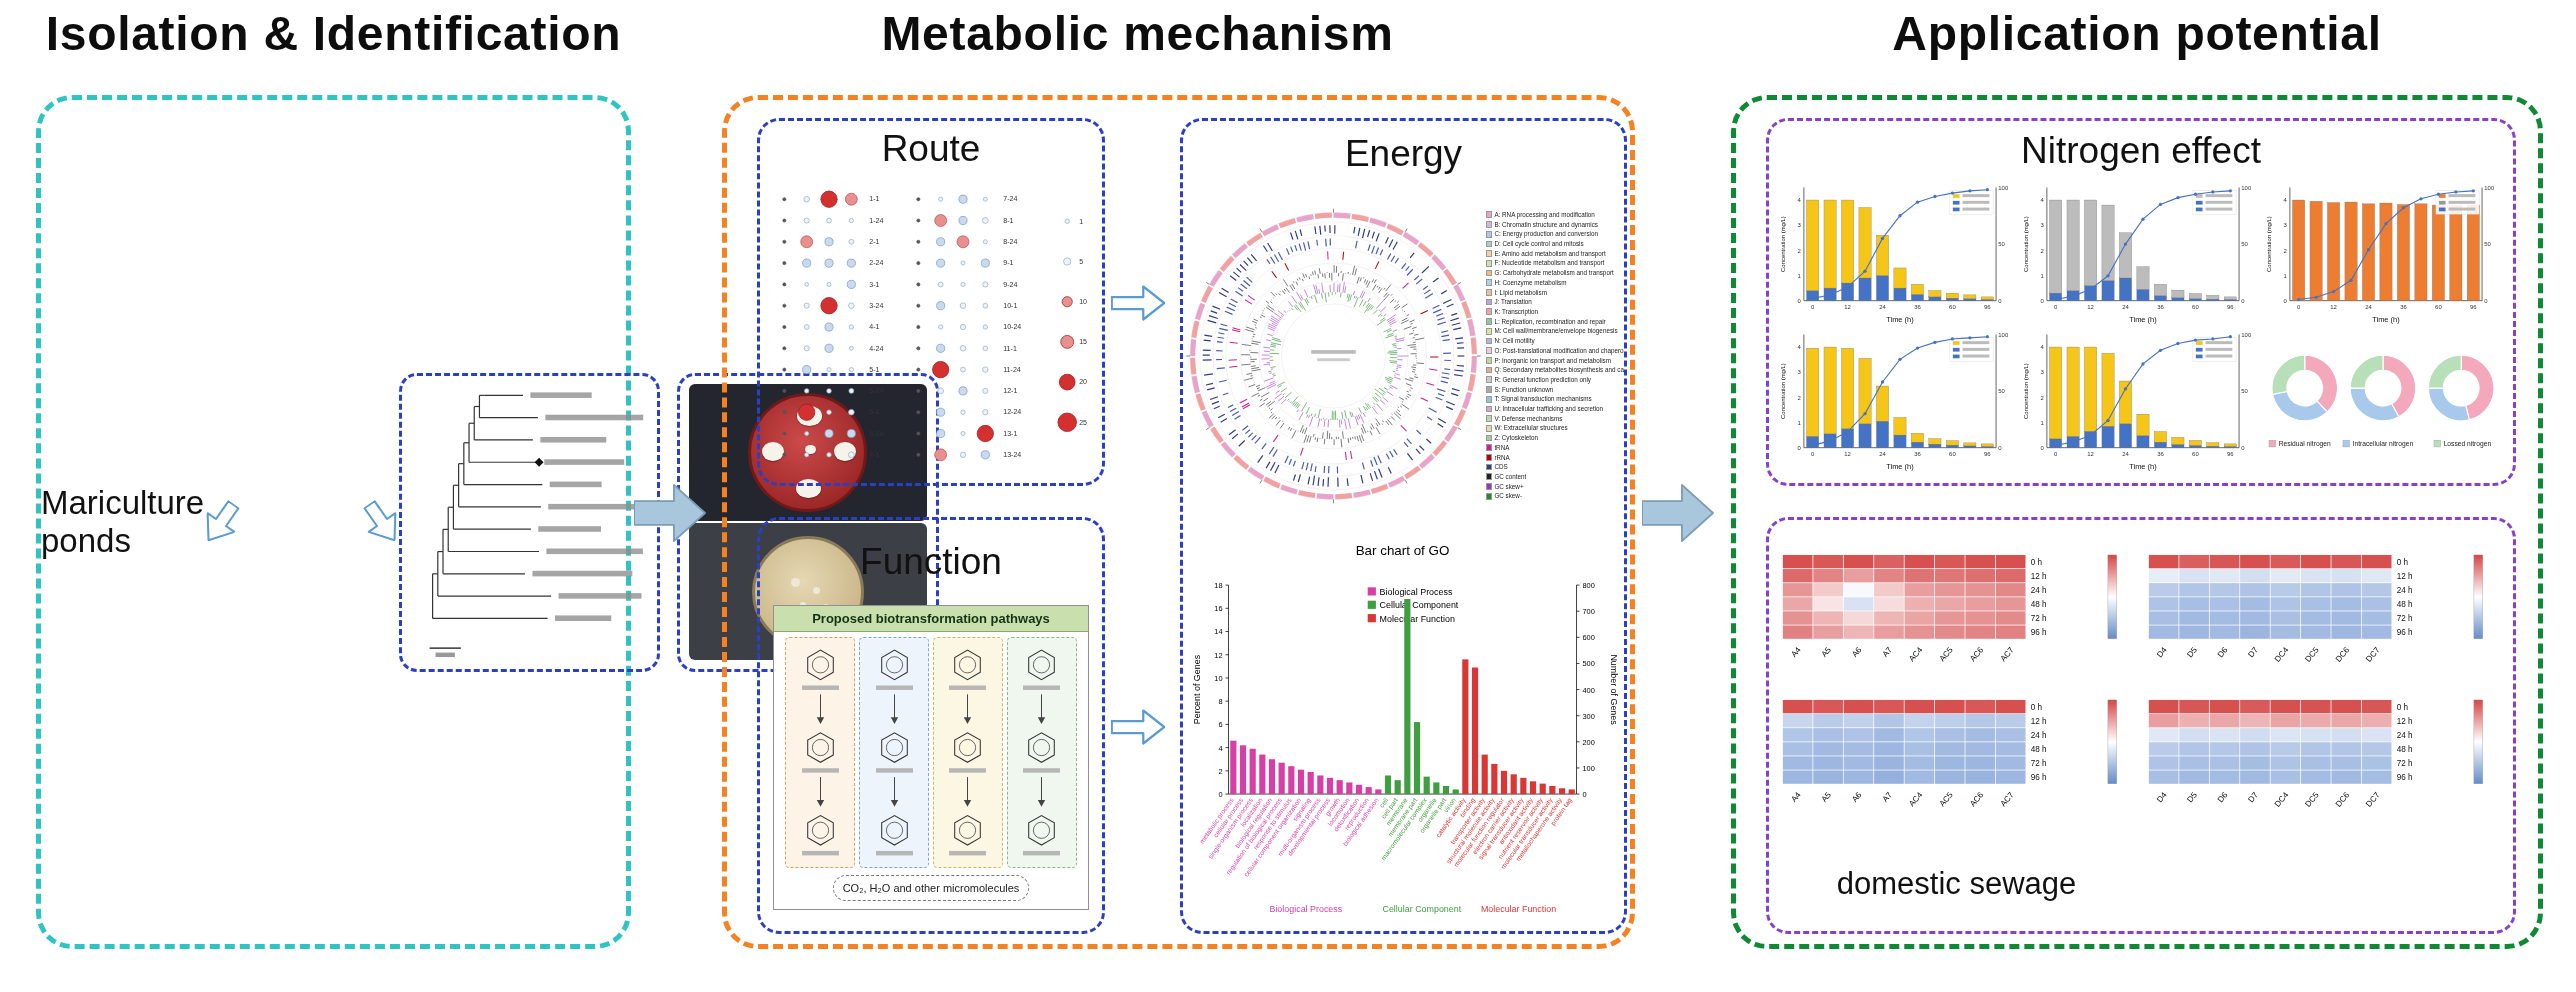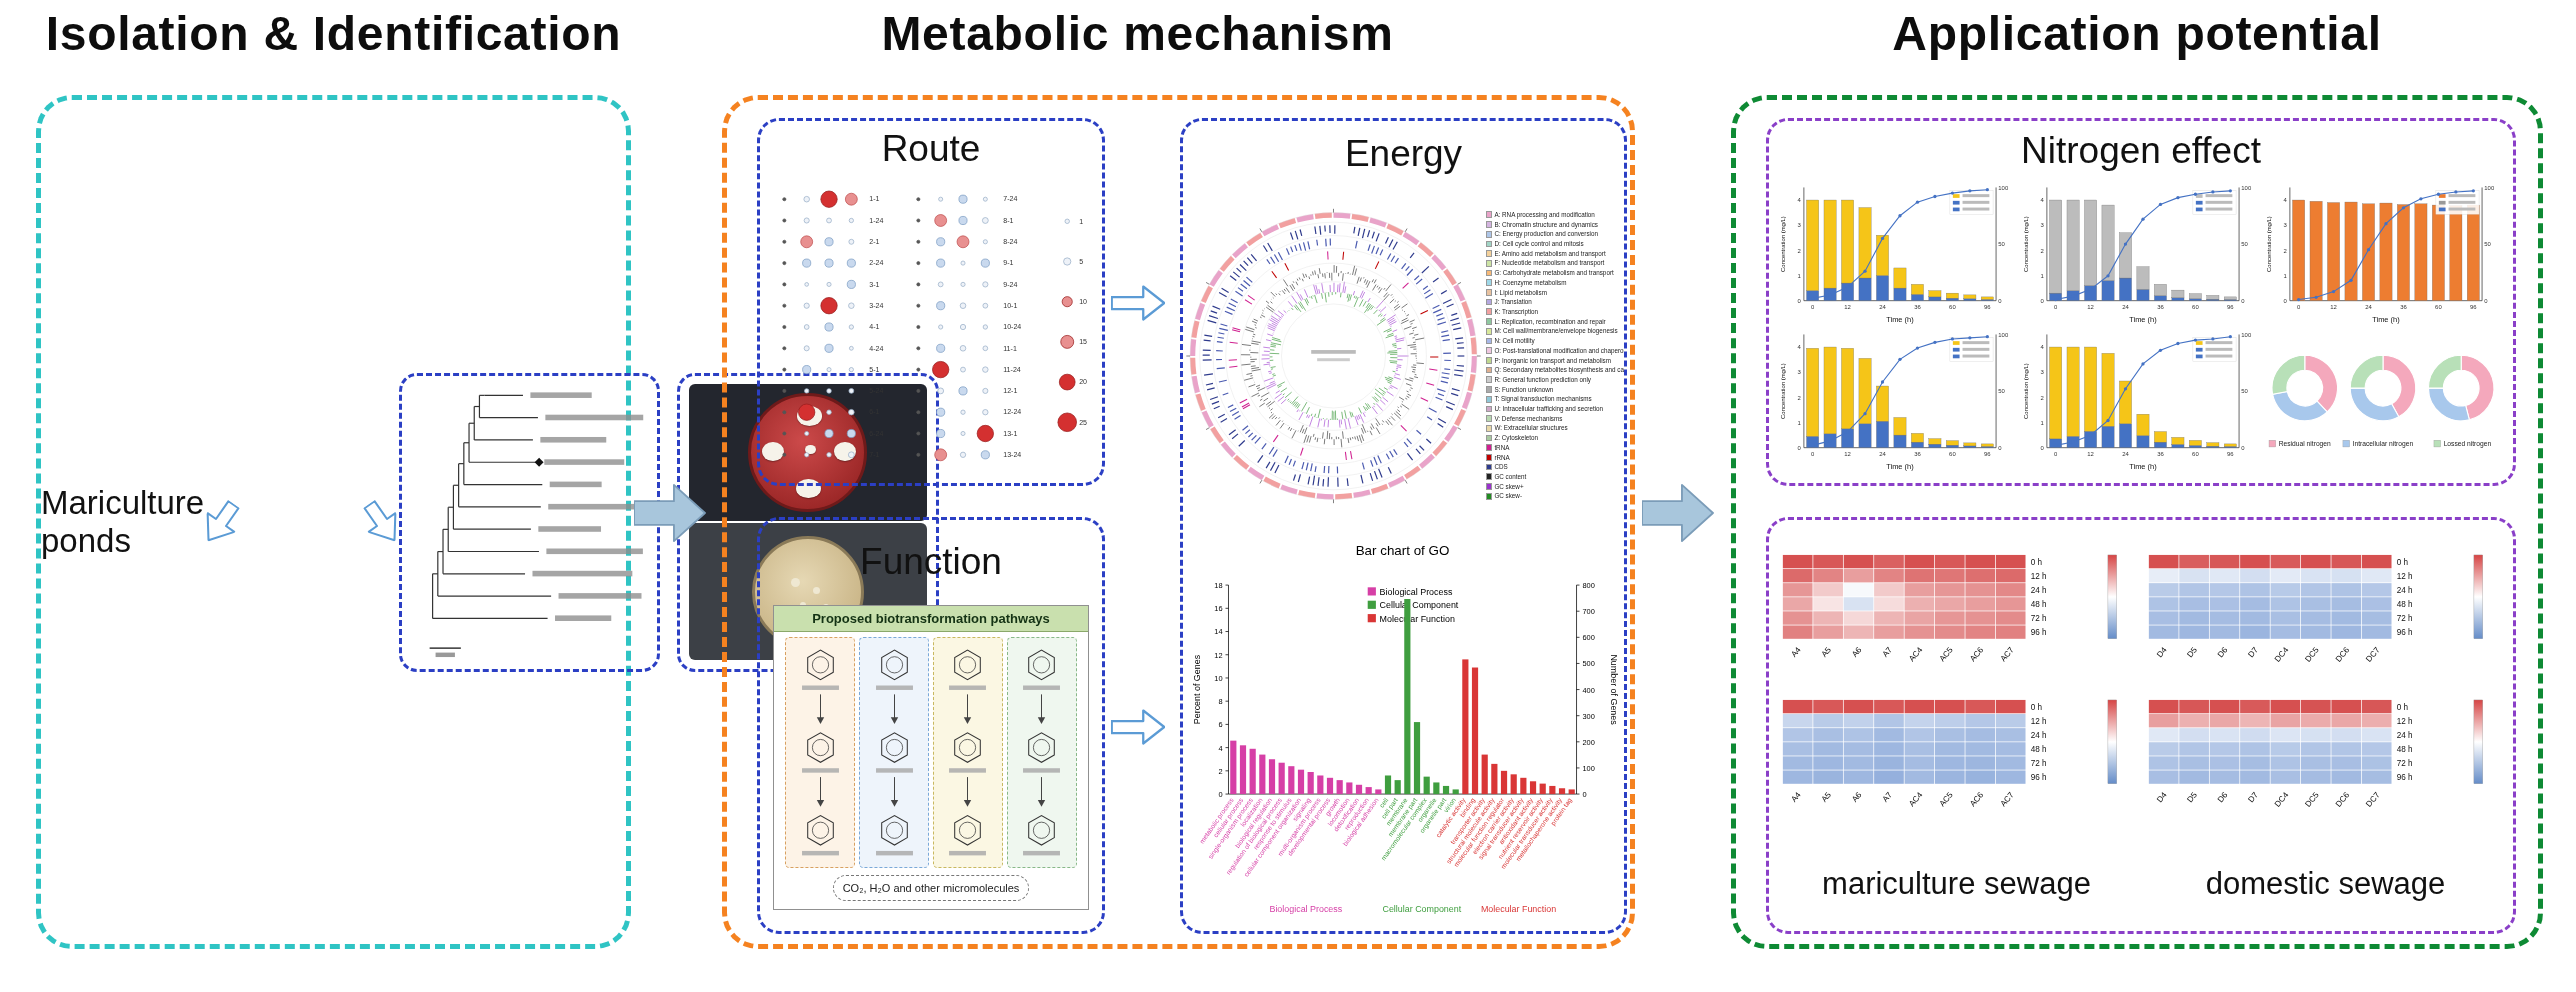--- a/index.html
+++ b/index.html
@@ -2010,18 +2010,17 @@
               <linearGradient id="g3" x1="0" y1="0" x2="0" y2="1">
                 <stop offset="0%" stop-color="#d64545"></stop>
                 <stop offset="50%" stop-color="#ffffff"></stop>
                 <stop offset="100%" stop-color="#648cc8"></stop>
               </linearGradient>
             </defs>
             <rect x="444" y="8" width="12" height="113" fill="url(#g3)" stroke="#999" stroke-width="0.5"></rect>
           </svg></div>
     </div>
     <div class="sewage-labels">
-      <span>mariculture sewage</span>
       <span>domestic sewage</span>
     </div>
   </div>
 </div>
 
 
 </body></html>

